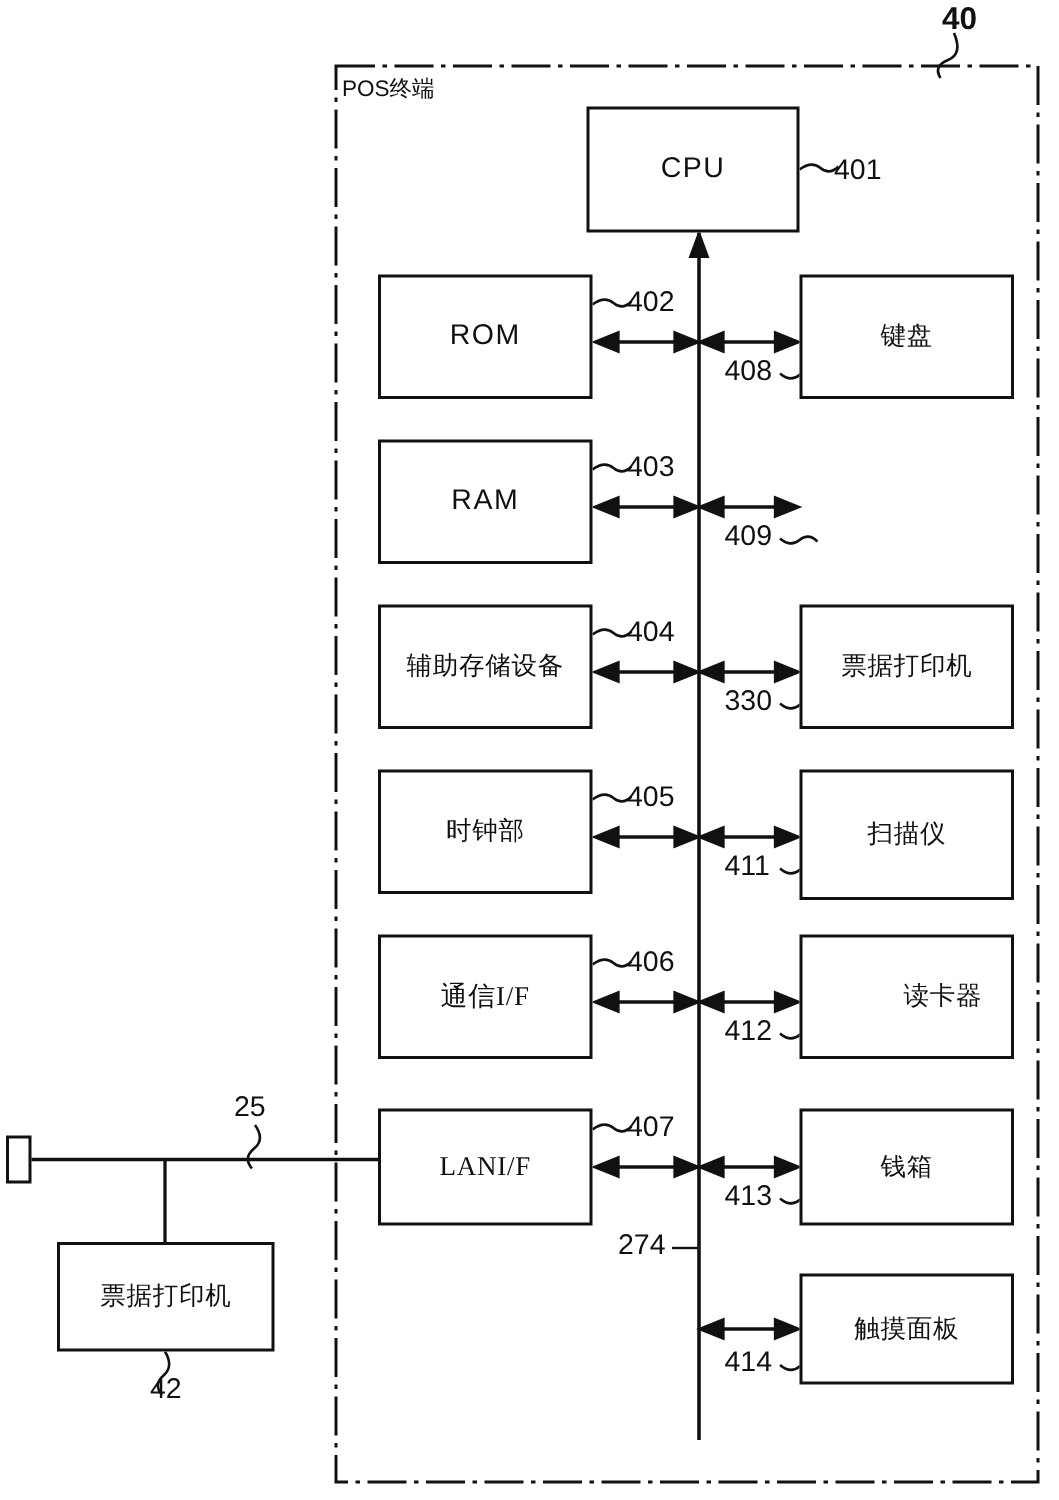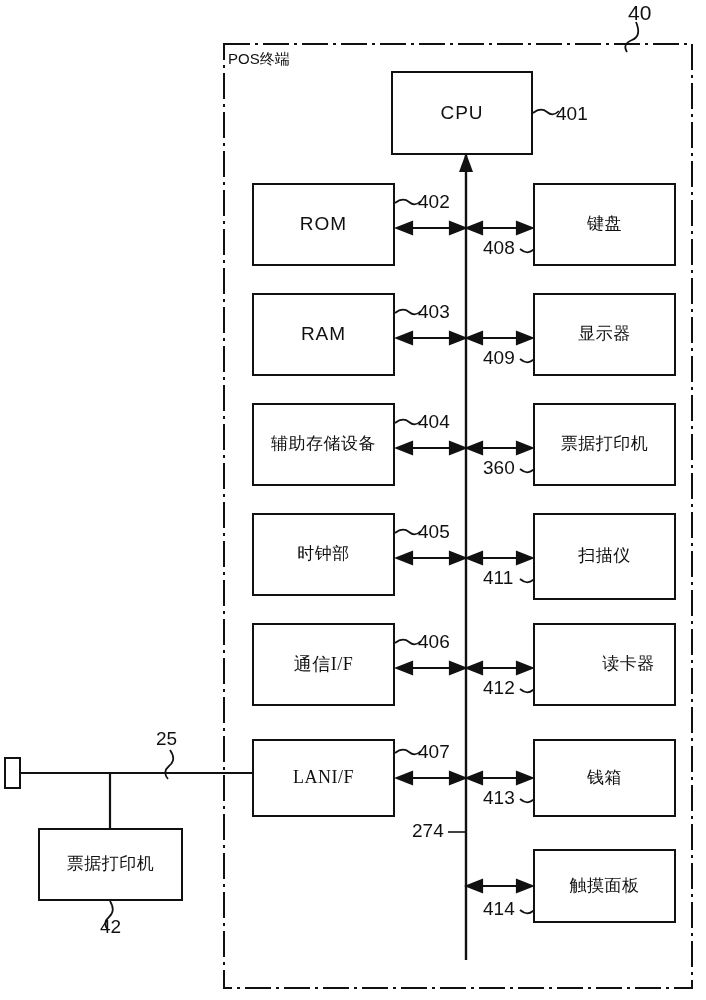--- a/index.html
+++ b/index.html
@@ -57,20 +57,21 @@
   .ref {
     position: absolute;
     font-family: "Liberation Sans", sans-serif;
     font-size: 19px;
     color: #111;
     white-space: nowrap;
     line-height: 1;
   }
   .ref.big {
     font-size: 21px;
+    font-weight: bold;
   }
   
   .enclosure-label {
     position: absolute;
     font-size: 15px;
     color: #111;
     white-space: nowrap;
   }
   
   .lan-plug {
@@ -219,29 +220,26 @@
   <div class="node serifish" style="left:252px; top:739px; width:143px; height:78px;">
     <span class="node-label">LANI/F</span>
   </div>
   <div class="ref" style="left:418px; top:742px;">407</div>
 
   <div class="node" style="left:533px; top:183px; width:143px; height:83px;">
     <span class="node-label">键盘</span>
   </div>
   <div class="ref" style="left:483px; top:238px;">408</div>
 
-  <div class="node" style="left:533px; top:293px; width:143px; height:83px;">
-    <span class="node-label">显示器</span>
-  </div>
   <div class="ref" style="left:483px; top:348px;">409</div>
 
   <div class="node" style="left:533px; top:403px; width:143px; height:83px;">
     <span class="node-label">票据打印机</span>
   </div>
-  <div class="ref" style="left:483px; top:458px;">360</div>
+  <div class="ref" style="left:483px; top:458px;">330</div>
 
   <div class="node" style="left:533px; top:513px; width:143px; height:87px;">
     <span class="node-label">扫描仪</span>
   </div>
   <div class="ref" style="left:483px; top:568px;">411</div>
 
   <div class="node" style="left:533px; top:623px; width:143px; height:83px;padding-left:48px;">
     <span class="node-label">读卡器</span>
   </div>
   <div class="ref" style="left:483px; top:678px;">412</div>

